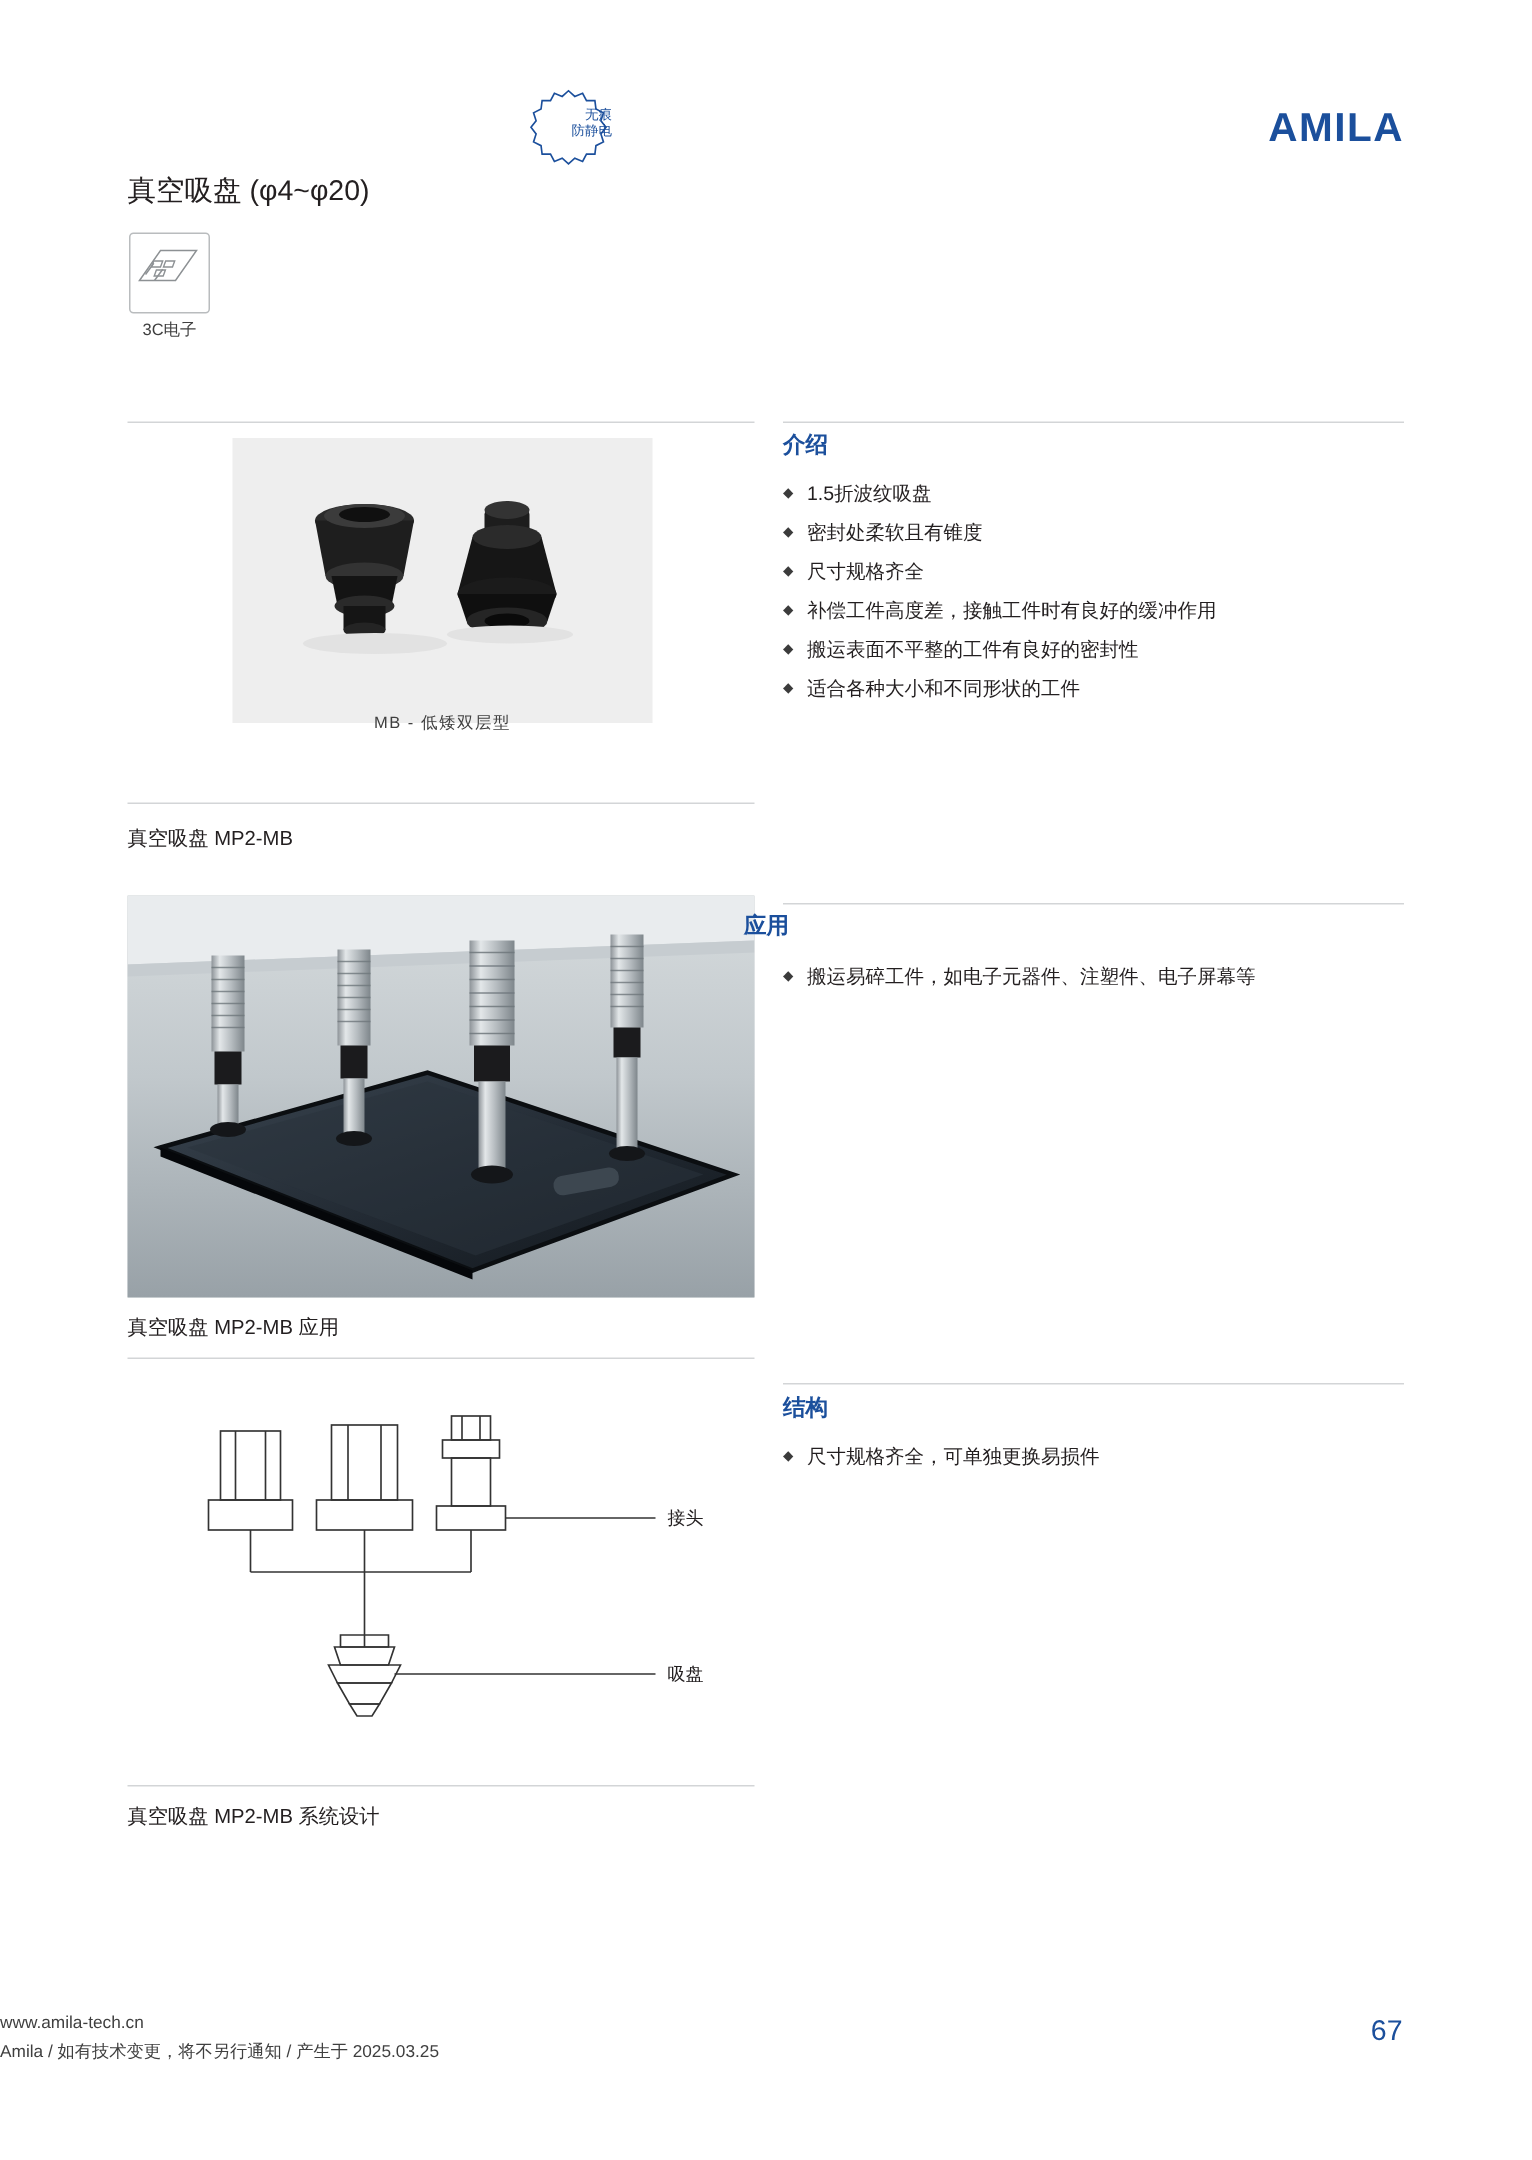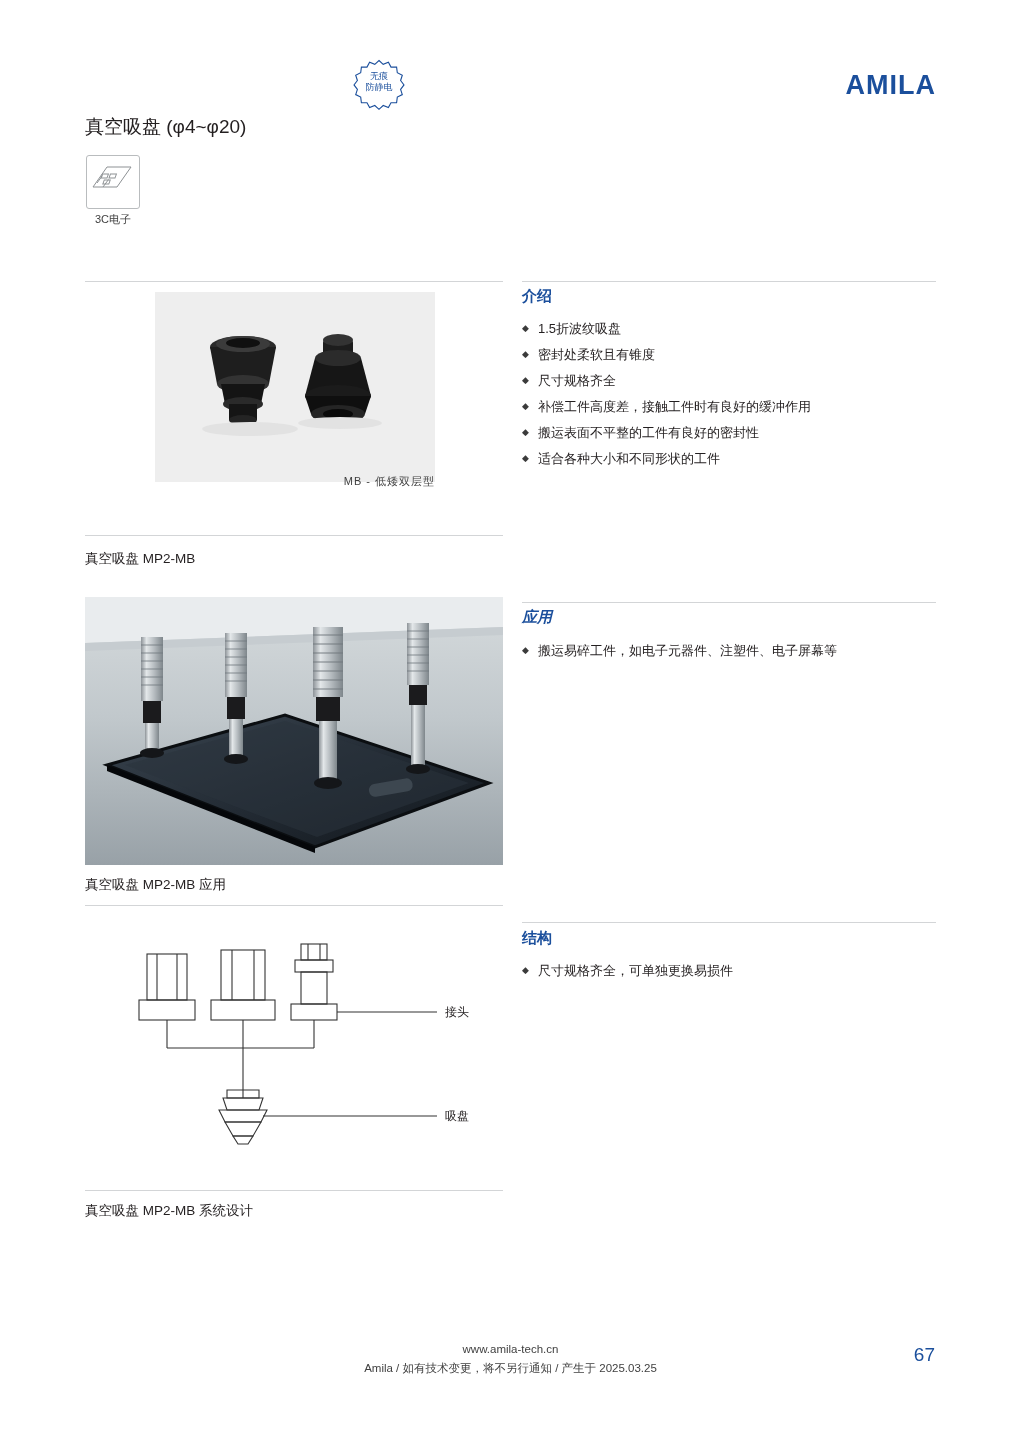--- a/index.html
+++ b/index.html
@@ -51,21 +51,21 @@
   .badge {
     position: absolute;
     left: 350px; top: 58px;
     width: 58px; height: 58px;
   }
   .badge svg { display: block; }
   .badge-text {
     position: absolute;
     left: 0; top: 13px;
     width: 58px;
-    text-align: center;
+    text-align: right;
     font-size: 9px;
     line-height: 11px;
     color: #1b4f9c;
   }
 
   
   .cat-icon-box {
     position: absolute;
     left: 86px; top: 155px;
     width: 52px; height: 52px;
@@ -92,21 +92,21 @@
 
   .photo1 {
     position: absolute;
     left: 155px; top: 292px;
     width: 280px; height: 190px;
     background: #efefef;
     overflow: hidden;
   }
   .cap-center {
     position: absolute;
-    text-align: right;
+    text-align: center;
     font-size: 11px;
     letter-spacing: 1px;
     color: #3f3f3f;
   }
   .caption {
     position: absolute;
     font-size: 13.5px;
     color: #231f20;
   }
 
@@ -147,21 +147,21 @@
     font-size: 9px;
     margin-right: 9px;
     line-height: 17px;
   }
 
   
   .footer {
     position: absolute;
     left: 0; top: 1340px;
     width: 1021px;
-    text-align: center;
+    text-align: left;
     font-size: 11.5px;
     color: #3f3f3f;
     line-height: 19px;
   }
   .page-num {
     position: absolute;
     right: 86px; top: 1344px;
     font-size: 19px;
     color: #1b4f9c;
   }
@@ -398,21 +398,21 @@
   <div class="row">
     <span class="dia">◆</span>
     <span>搬运表面不平整的工件有良好的密封性</span>
   </div>
   <div class="row">
     <span class="dia">◆</span>
     <span>适合各种大小和不同形状的工件</span>
   </div>
 </div>
 
-<div class="sec-head" style="left:522px; top:608px;font-style:italic;">应用</div>
+<div class="sec-head" style="left:496px; top:608px;">应用</div>
 <div class="bullets" style="top:642px;">
   <div class="row">
     <span class="dia">◆</span>
     <span>搬运易碎工件，如电子元器件、注塑件、电子屏幕等</span>
   </div>
 </div>
 
 <div class="sec-head" style="left:522px; top:929px;">结构</div>
 <div class="bullets" style="top:962px;">
   <div class="row">

